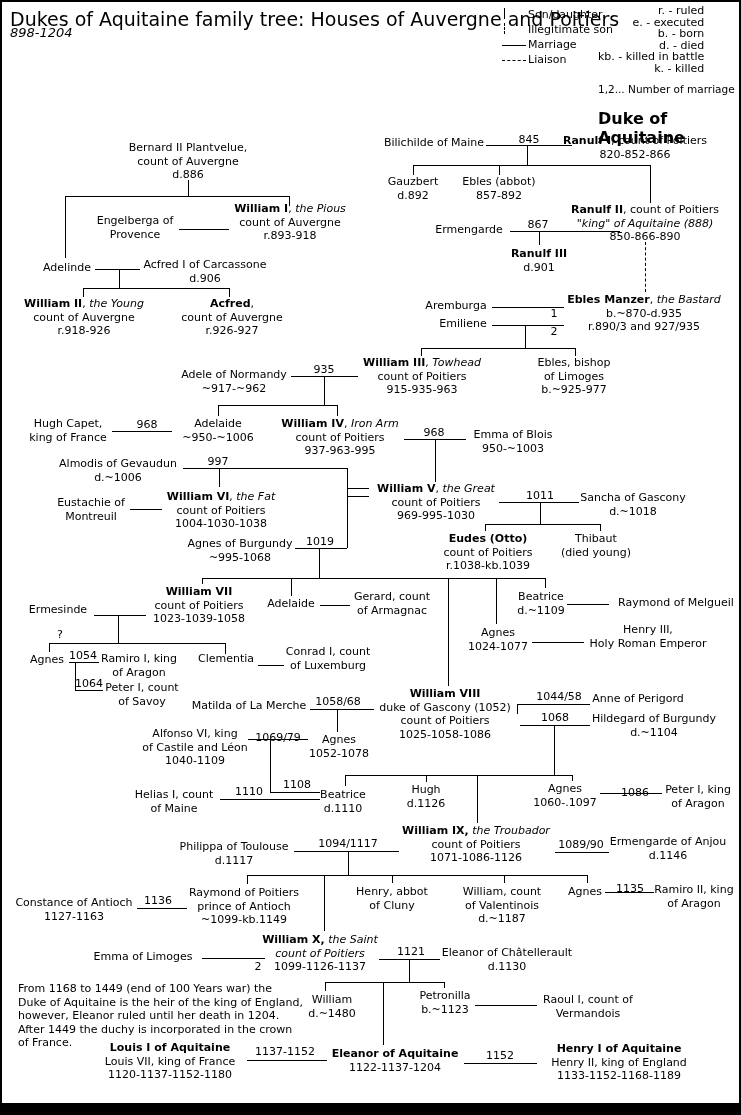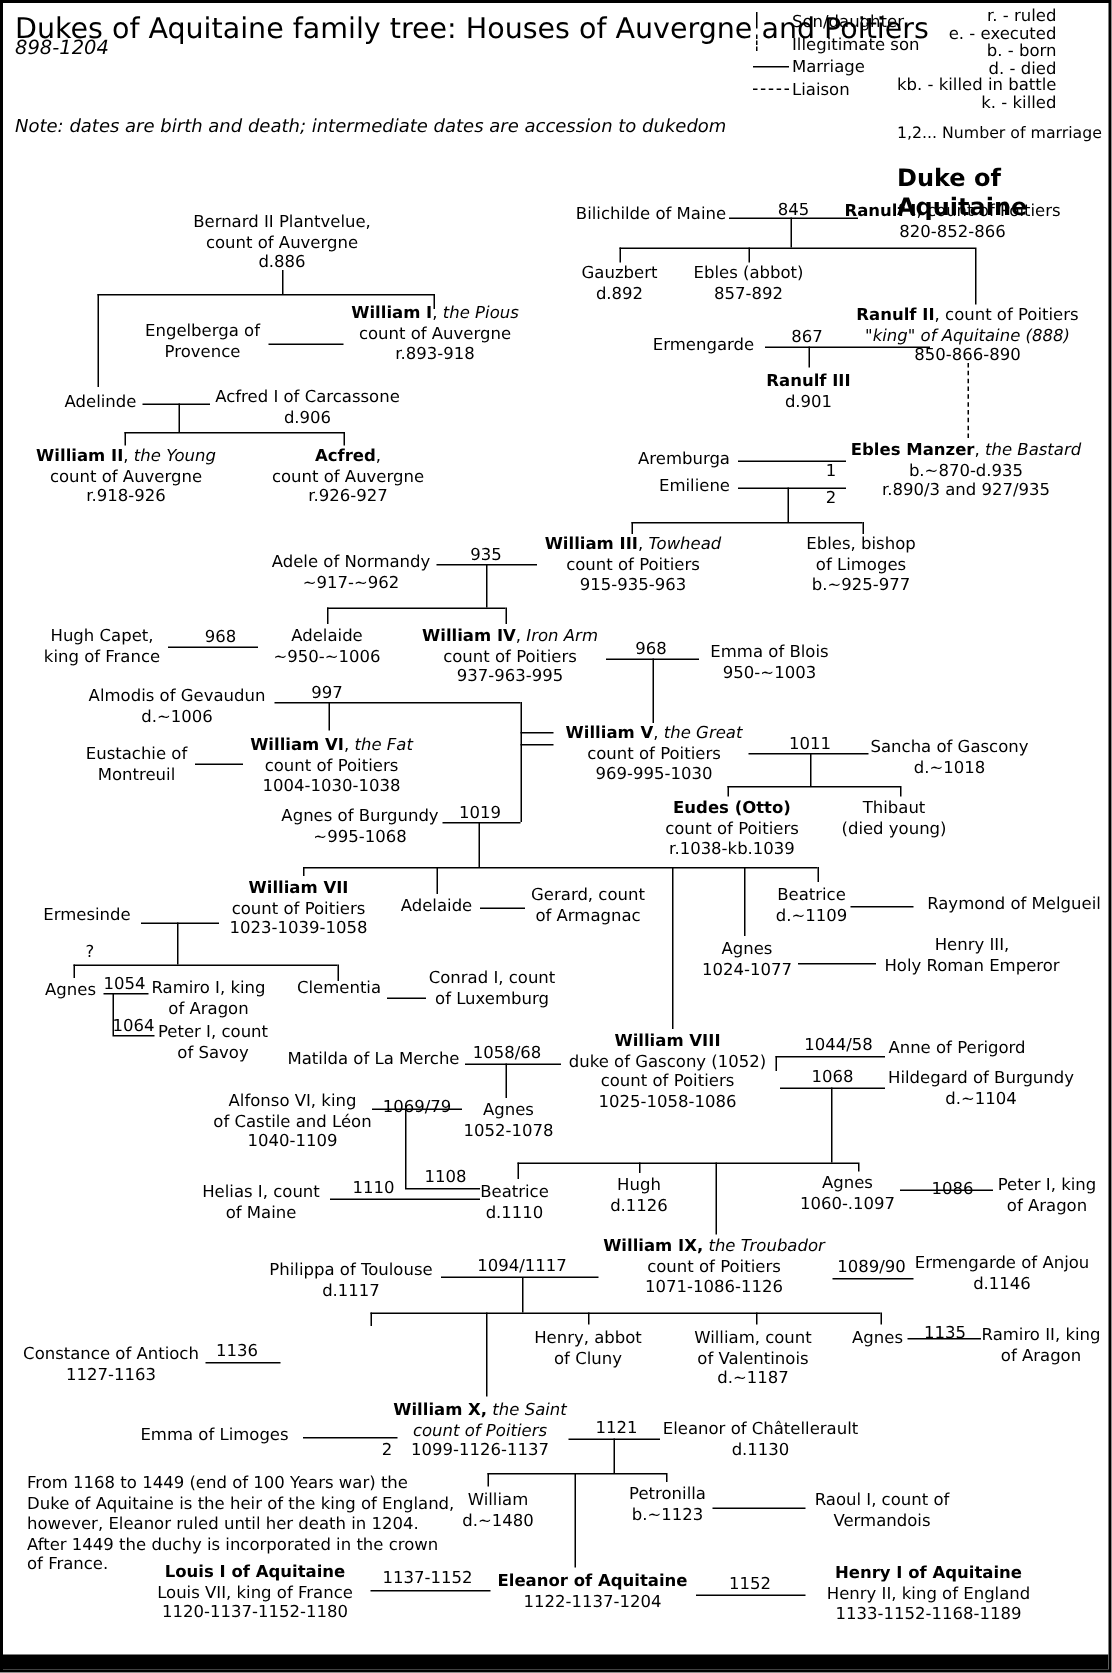--- a/index.html
+++ b/index.html
@@ -32,21 +32,20 @@
   .vline.dashed{border-left-style:dashed;}
   #bottombar{position:absolute;left:0;top:1101px;width:737px;height:12px;background:#000;}
 </style>
 </head>
 <body>
 
 <div id="page">
 
   <div id="title">Dukes of Aquitaine family tree: Houses of Auvergne and Poitiers</div>
   <div id="subtitle">898-1204</div>
-  <div id="note">Note: dates are birth and death; intermediate dates are accession to dukedom</div>
 
   <div id="legend">
     <div class="lgrow">
       <span class="lgicon"><span class="bar-solid"></span></span>
       <span>Son/daughter</span>
     </div>
     <div class="lgrow">
       <span class="lgicon"><span class="bar-broken"></span></span>
       <span>Illegitimate son</span>
     </div>
@@ -310,20 +309,25 @@
         <div><span>Ermengarde of Anjou</span></div>
         <div><span>d.1146</span></div>
       </div>
       <div class="person" style="left: 232px; top: 838px;">
         <div><span>Philippa of Toulouse</span></div>
         <div><span>d.1117</span></div>
       </div>
       <div class="person" style="left: 72px; top: 894px;">
         <div><span>Constance of Antioch</span></div>
         <div><span>1127-1163</span></div>
+      </div>
+      <div class="person" style="left: 242px; top: 884px;">
+        <div><span>Raymond of Poitiers</span></div>
+        <div><span>prince of Antioch</span></div>
+        <div><span>~1099-kb.1149</span></div>
       </div>
       <div class="person" style="left: 390px; top: 883px;">
         <div><span>Henry, abbot</span></div>
         <div><span>of Cluny</span></div>
       </div>
       <div class="person" style="left: 500px; top: 883px;">
         <div><span>William, count</span></div>
         <div><span>of Valentinois</span></div>
         <div><span>d.~1187</span></div>
       </div>

